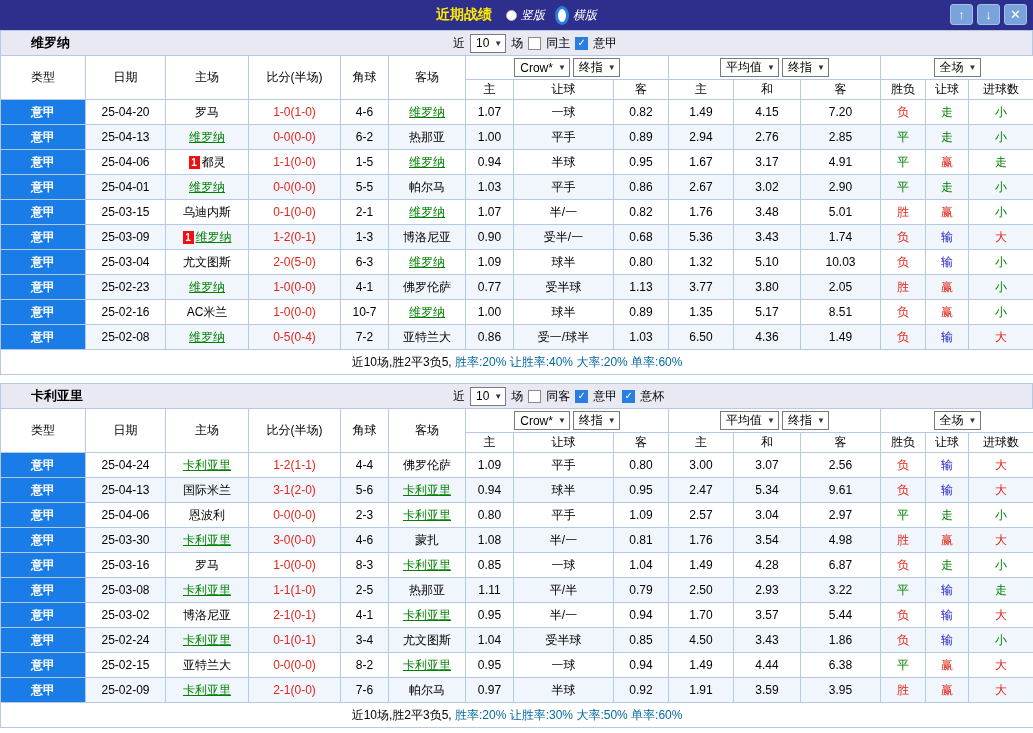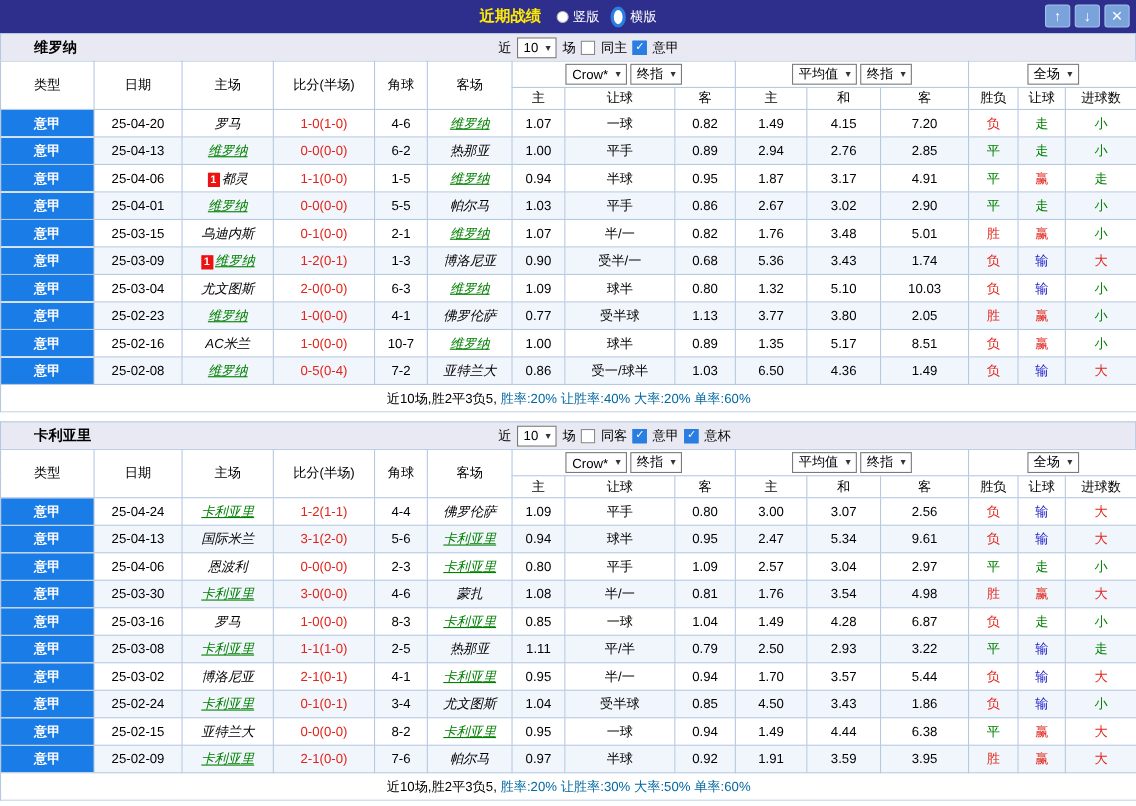--- a/index.html
+++ b/index.html
@@ -11,21 +11,21 @@
   }
   .page { width:1033px; }
 
   
   .titlebar {
     height:30px; background:#2e2e8c;
     display:flex; align-items:center; position:relative; padding:0 8px;
   }
   .center-group { display:flex; align-items:center; gap:14px; margin:0 auto; }
   .app-title { color:#ffeb00; font-weight:bold; font-size:14px; }
-  .radio-group { display:flex; align-items:center; gap:10px; color:#fff; }
+  .radio-group { display:flex; align-items:center; gap:10px; color:#fff;font-style:italic; }
   .radio-item { display:flex; align-items:center; gap:4px; cursor:pointer; }
   .radio { width:11px; height:11px; border-radius:50%; background:#fff; border:1px solid #bbb; display:inline-block; }
   .radio.sel { border:3px solid #2a7de1; background:#fff; }
   .win-btns { position:absolute; right:6px; top:4px; display:flex; gap:4px; }
   .win-btn {
     width:23px; height:21px; background:#7aa3dc; border:1px solid #a5c0e8;
     border-radius:3px; color:#fff; display:flex; align-items:center; justify-content:center;
     font-size:13px; cursor:pointer; line-height:1;
   }
 
@@ -57,21 +57,21 @@
   th, td { border:1px solid #b6c9e2; text-align:center; padding:0; overflow:hidden; white-space:nowrap; }
   thead th { font-weight:normal; background:#fff; }
   thead tr.h1 th { height:24px; }
   thead tr.h2 th { height:20px; }
   .sel-row { display:flex; justify-content:center; gap:3px; }
   tbody td { height:25px; }
   tbody tr:nth-child(even) { background:#f1f6fc; }
   td.league { background:#1a7ce6; color:#fff; font-weight:bold; }
   .score { color:#e1251b; }
   .c-red { color:#e1251b; } .c-green { color:#008000; } .c-blue { color:#2222cc; }
-  .team { text-decoration:none; color:#000; cursor:pointer;font-style:italic; }
+  .team { text-decoration:none; color:#000; cursor:pointer; }
   .team.hl { color:#008000; text-decoration:underline; }
   .card {
     display:inline-block; background:#ee1111; color:#fff;
     font-size:10px; width:11px; height:13px; line-height:13px; margin-right:2px; font-weight:bold;
   }
   tfoot td { height:25px; background:#fff; }
   .summary-stats { color:#0369a1; }
   .gap { height:8px; background:#fff; }
 </style>
 </head>
@@ -232,21 +232,21 @@
           <tr>
             <td class="league">意甲</td>
             <td>25-04-06</td>
             <td><span class="card">1</span><span class="team">都灵</span></td>
             <td class="score">1-1(0-0)</td>
             <td>1-5</td>
             <td><span class="team hl">维罗纳</span></td>
             <td>0.94</td>
             <td>半球</td>
             <td>0.95</td>
-            <td>1.87</td>
+            <td>1.67</td>
             <td>3.17</td>
             <td>4.91</td>
             <td class="c-green">平</td>
             <td class="c-red">赢</td>
             <td class="c-green">走</td>
           </tr>
           <tr>
             <td class="league">意甲</td>
             <td>25-04-01</td>
             <td><span class="team hl">维罗纳</span></td>
@@ -294,21 +294,21 @@
             <td>3.43</td>
             <td>1.74</td>
             <td class="c-red">负</td>
             <td class="c-blue">输</td>
             <td class="c-red">大</td>
           </tr>
           <tr>
             <td class="league">意甲</td>
             <td>25-03-04</td>
             <td><span class="team">尤文图斯</span></td>
-            <td class="score">2-0(0-0)</td>
+            <td class="score">2-0(5-0)</td>
             <td>6-3</td>
             <td><span class="team hl">维罗纳</span></td>
             <td>1.09</td>
             <td>球半</td>
             <td>0.80</td>
             <td>1.32</td>
             <td>5.10</td>
             <td>10.03</td>
             <td class="c-red">负</td>
             <td class="c-blue">输</td>

